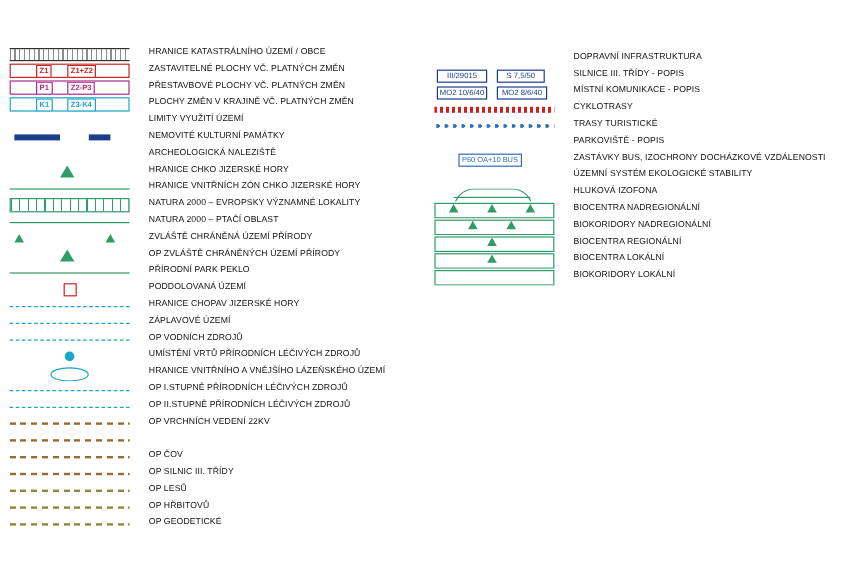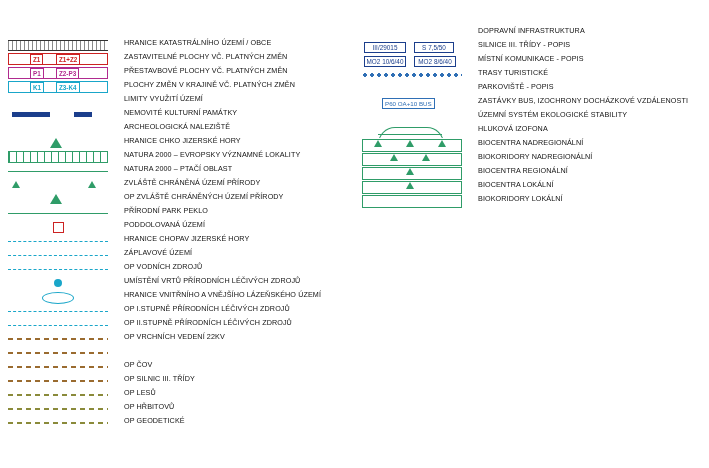--- a/index.html
+++ b/index.html
@@ -23,21 +23,21 @@
   
   .col-left {
     position: absolute;
     left: 6px;
     top: 38px;
     width: 340px;
   }
   .col-right {
     position: absolute;
     left: 360px;
-    top: 26px;
+    top: 42px;
     width: 345px;
   }
 
   .row {
     display: flex;
     height: 14px;
     margin: 0;
   }
   .swatch {
     width: 104px;
@@ -304,20 +304,26 @@
       <div class="label">ARCHEOLOGICKÁ NALEZIŠTĚ</div>
     </div>
 
     <div class="row">
       <div class="swatch">
         <div class="tri" style="left:44px;top:2px;"></div>
       </div>
       <div class="label">HRANICE CHKO JIZERSKÉ HORY</div>
     </div>
 
+    <div class="row">
+      <div class="swatch">
+        <div class="line-h solid-cyan" style="border-top-color:#2f9c68;"></div>
+      </div>
+      <div class="label">HRANICE VNITŘNÍCH ZÓN CHKO JIZERSKÉ HORY</div>
+    </div>
 
     <div class="row">
       <div class="swatch">
         <div class="ticks-green"></div>
       </div>
       <div class="label">NATURA 2000 – EVROPSKY VÝZNAMNÉ LOKALITY</div>
     </div>
 
     <div class="row">
       <div class="swatch">
@@ -470,20 +476,26 @@
     </div>
 
     <div class="row">
       <div class="swatch">
         <div class="roadbox" style="left:4px;top:1.5px;width:42px;">MO2 10/6/40</div>
         <div class="roadbox" style="left:54px;top:1.5px;width:42px;">MO2 8/6/40</div>
       </div>
       <div class="label">MÍSTNÍ KOMUNIKACE - POPIS</div>
     </div>
 
+    <div class="row">
+      <div class="swatch">
+        <div class="dots-row"></div>
+      </div>
+      <div class="label">CYKLOTRASY</div>
+    </div>
 
     <div class="row">
       <div class="swatch">
         <div class="circles-row"></div>
       </div>
       <div class="label">TRASY TURISTICKÉ</div>
     </div>
 
     <div class="row">
       <div class="swatch"></div>

